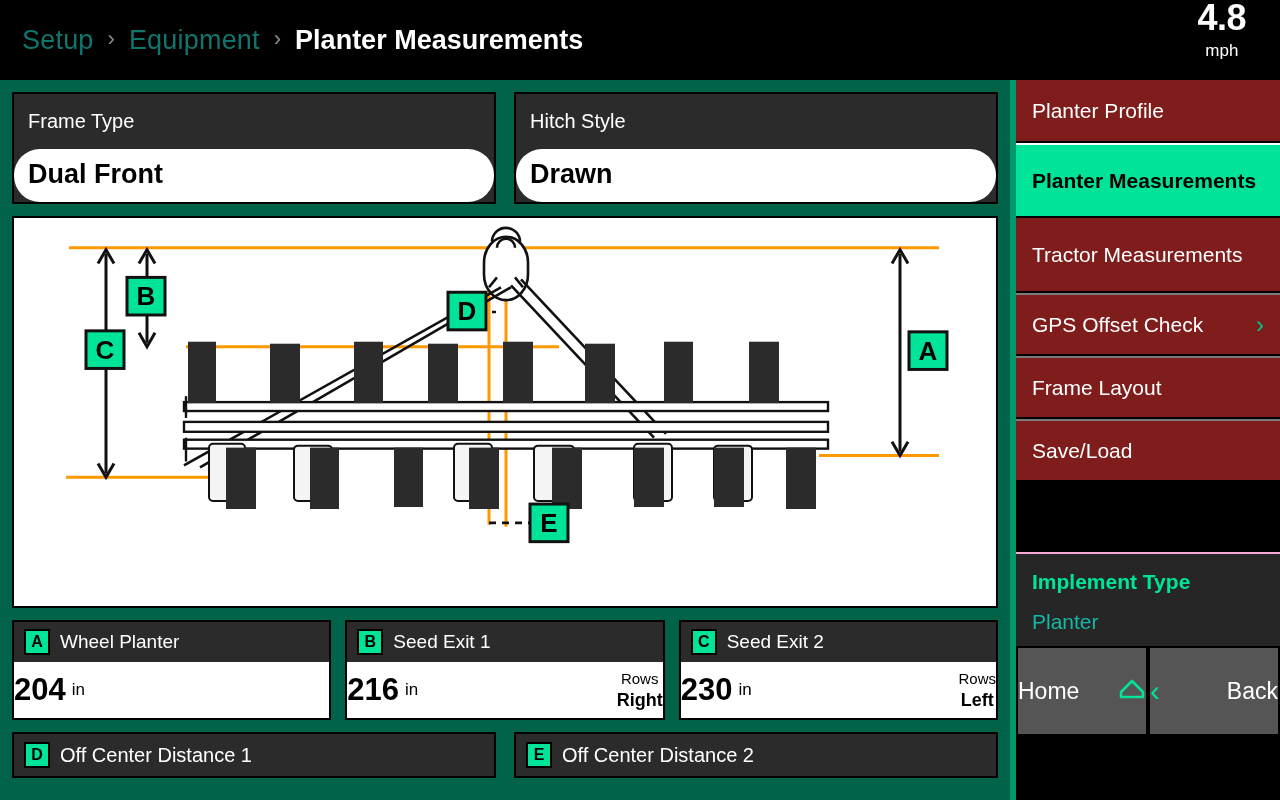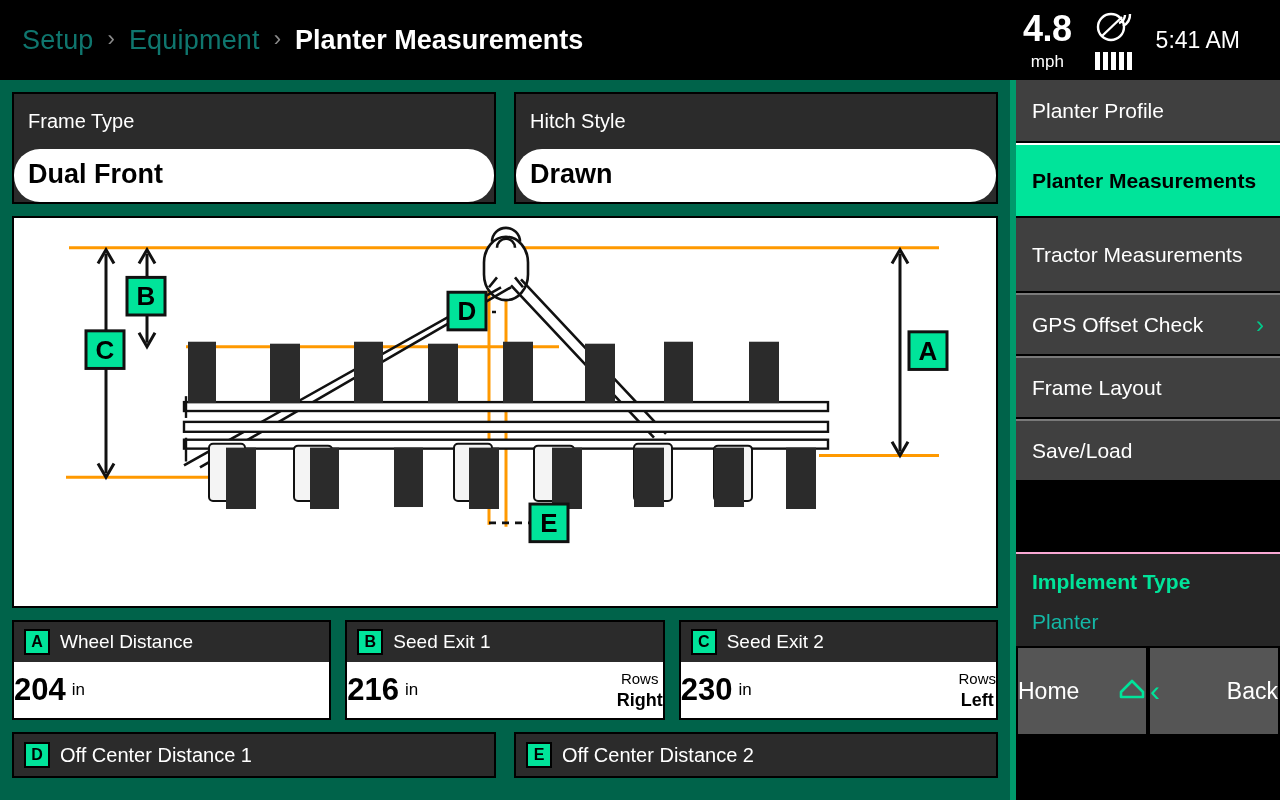--- a/index.html
+++ b/index.html
@@ -33,21 +33,21 @@
   }
   .crumb-sep {
     color: #8b8b8b; font-size: 22px; line-height: 1;
     transform: translateY(-1px);
   }
   .crumb-current {
     color: #fff; font-size: 27px; font-weight: 700;
   }
   .status {
     display: flex; align-items: center; gap: 22px;
-    padding-right: 40px; height: 80px;
+    padding-right: 16px; height: 80px; flex-direction: column;
   }
   .speed { text-align: center; color: #fff; line-height: 1; }
   .speed .val { font-size: 36px; font-weight: 700; letter-spacing: -0.5px; }
   .speed .unit { font-size: 17px; font-weight: 400; margin-top: 6px; display:block; }
   .gps { display: flex; flex-direction: column; align-items: center; gap: 4px; }
   .bars { display: flex; gap: 3px; align-items: flex-end; }
   .bars i { display: block; width: 5px; height: 18px; background: #fff; }
   .clock { color: #fff; font-size: 23px; font-weight: 400; }
 
   
@@ -117,21 +117,21 @@
 
   
   .sidebar {
     position: absolute; right: 0; top: 80px;
     width: 270px; height: 720px;
     background: #000;
     border-left: 6px solid #00996b;
   }
   .side-list { display: flex; flex-direction: column; }
   .side-item {
-    background: #404040; color: #fff;
+    background: #7f1d1d; color: #fff;
     padding: 0 16px;
     display: flex; align-items: center;
     font-size: 21px;
     border-bottom: 2px solid #000;
     min-height: 63px;
   }
   .side-item.two-line { min-height: 75px; }
   .side-item .txt { line-height: 1.2; }
   .side-item.active { background: #00e49a; color: #000; font-weight: 700; border-top: 2px solid #fff; }
   .side-item.divided { border-top: 2px solid #7a7a7a; }
@@ -310,21 +310,21 @@
           </g>
         </g>
       </svg>
     </div>
 
     <div class="meas-row">
 
       <div class="meas m-a">
         <div class="hdr">
           <span class="badge-sq">A</span>
-          <span>Wheel Distance</span>
+          <span>Wheel Planter</span>
         </div>
         <div class="body">
           <span class="num">204</span>
           <span class="in">in</span>
         </div>
       </div>
 
       <div class="meas m-b">
         <div class="hdr">
           <span class="badge-sq">B</span>

